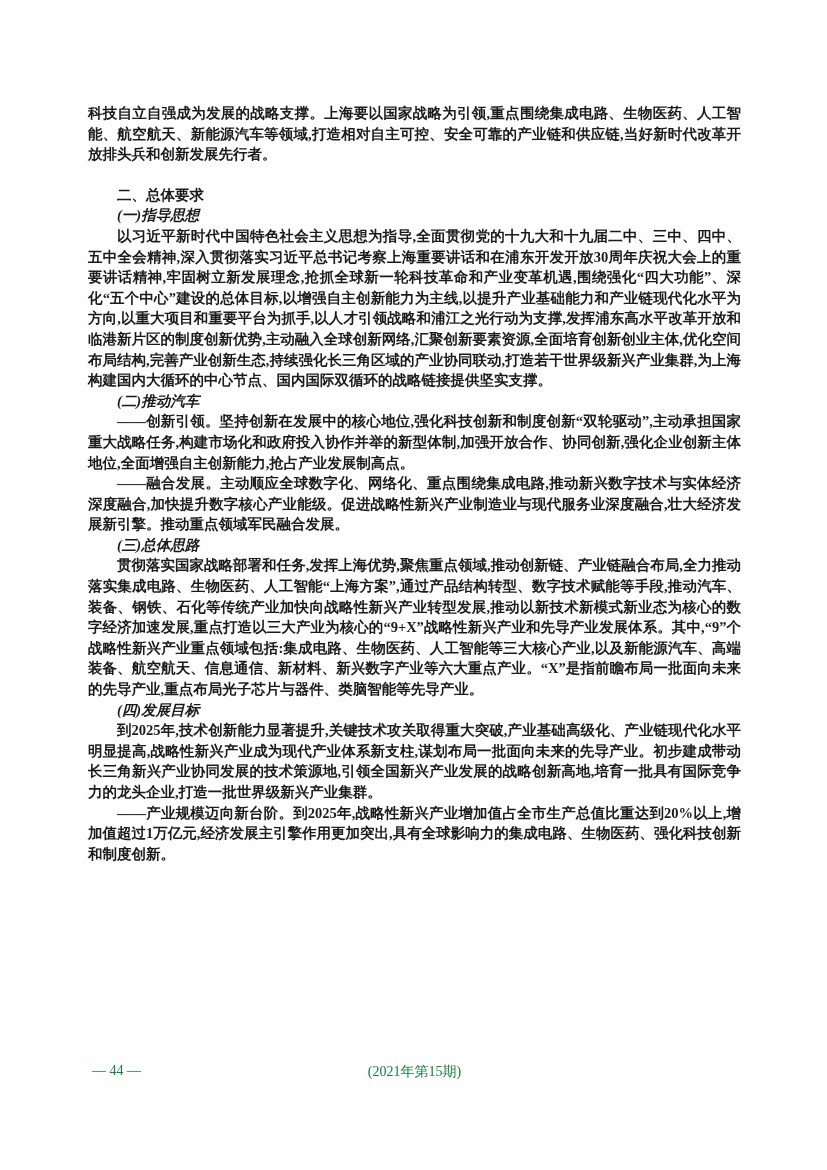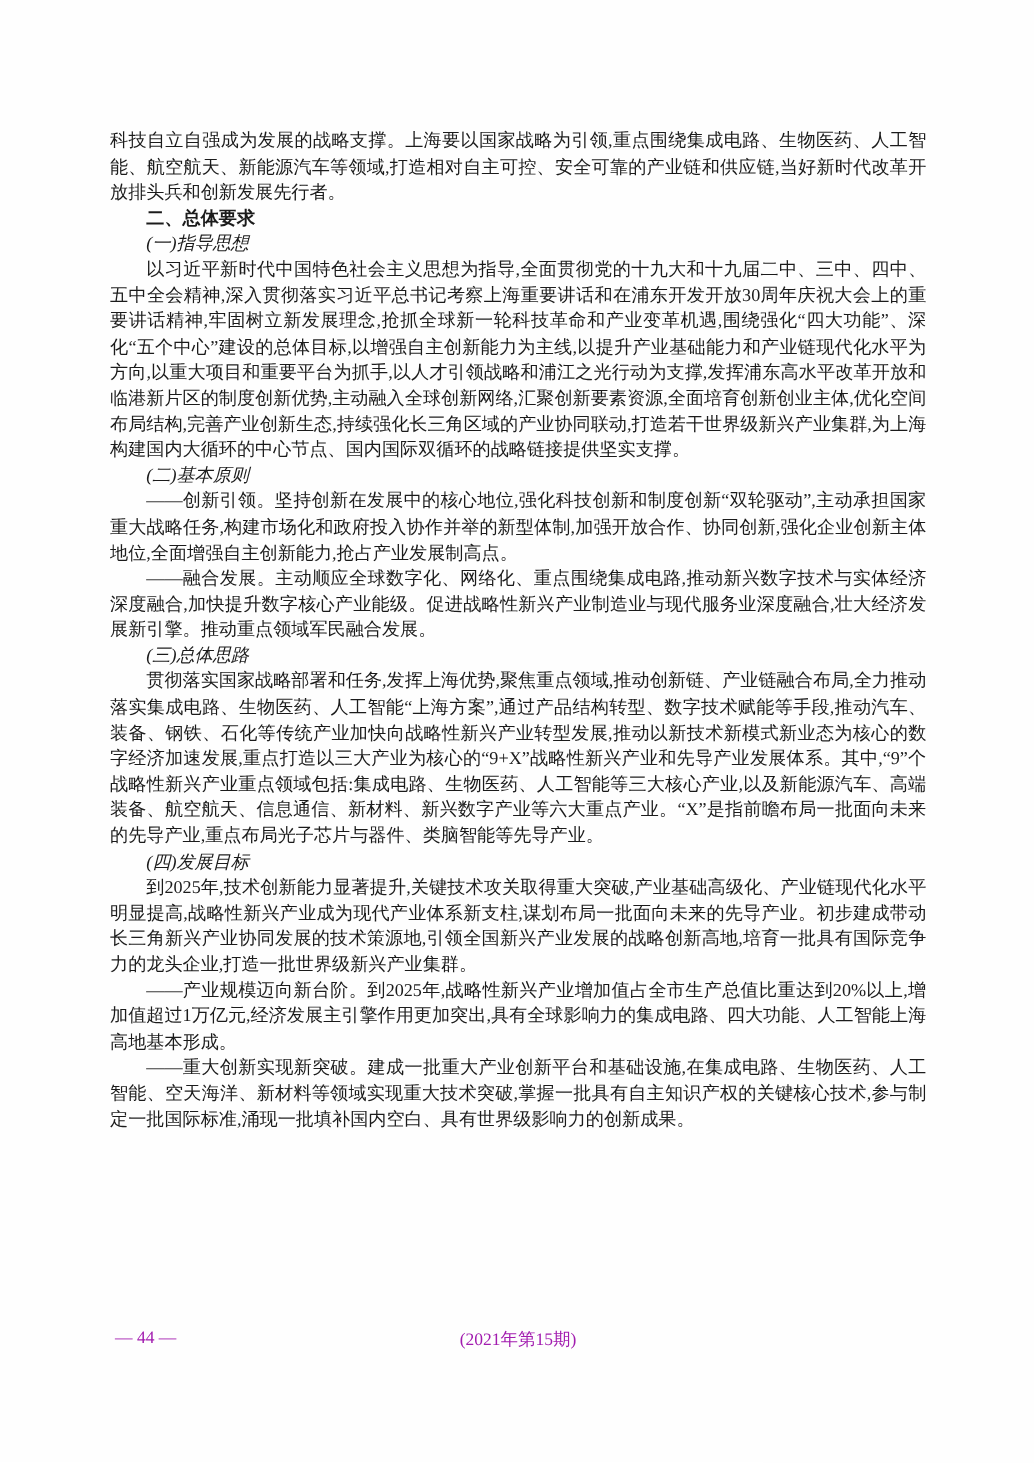--- a/index.html
+++ b/index.html
@@ -26,44 +26,46 @@
     font-size: 14.5px;
     line-height: 20.6px;
     color: #1b1b1b;
     text-align: justify;
     letter-spacing: 0;
   }
 
   .content p.para {
     margin: 0;
     text-indent: 2em;
+    font-weight: bold;
   }
 
   .content p.continuation {
     text-indent: 0;
   }
 
   .content p.heading {
     font-weight: 700;
     font-family: "Liberation Sans", "DejaVu Sans", sans-serif;
     font-size: 14.5px;
+    margin-top: 20px;
   }
 
   .content p.subheading {
     font-style: italic; 
   }
 
   .footer {
     position: absolute;
     left: 88px;
     width: 653px;
     top: 1063px;
     height: 22px;
     font-size: 14px;
-    color: #a21caf;
+    color: #15803d;
   }
 
   .footer .page-num {
     position: absolute;
     left: 4px;
     top: 0;
   }
 
   .footer .issue {
     position: absolute;
@@ -75,29 +77,28 @@
 </head>
 <body>
 
 <div class="page">
 
   <main class="content">
       <p class="para continuation">科技自立自强成为发展的战略支撑。上海要以国家战略为引领,重点围绕集成电路、生物医药、人工智能、航空航天、新能源汽车等领域,打造相对自主可控、安全可靠的产业链和供应链,当好新时代改革开放排头兵和创新发展先行者。</p>
       <p class="para heading">二、总体要求</p>
       <p class="para subheading">(一)指导思想</p>
       <p class="para body">以习近平新时代中国特色社会主义思想为指导,全面贯彻党的十九大和十九届二中、三中、四中、五中全会精神,深入贯彻落实习近平总书记考察上海重要讲话和在浦东开发开放30周年庆祝大会上的重要讲话精神,牢固树立新发展理念,抢抓全球新一轮科技革命和产业变革机遇,围绕强化“四大功能”、深化“五个中心”建设的总体目标,以增强自主创新能力为主线,以提升产业基础能力和产业链现代化水平为方向,以重大项目和重要平台为抓手,以人才引领战略和浦江之光行动为支撑,发挥浦东高水平改革开放和临港新片区的制度创新优势,主动融入全球创新网络,汇聚创新要素资源,全面培育创新创业主体,优化空间布局结构,完善产业创新生态,持续强化长三角区域的产业协同联动,打造若干世界级新兴产业集群,为上海构建国内大循环的中心节点、国内国际双循环的战略链接提供坚实支撑。</p>
-      <p class="para subheading">(二)基本原则</p>
+      <p class="para subheading">(二)推动汽车</p>
       <p class="para body">——创新引领。坚持创新在发展中的核心地位,强化科技创新和制度创新“双轮驱动”,主动承担国家重大战略任务,构建市场化和政府投入协作并举的新型体制,加强开放合作、协同创新,强化企业创新主体地位,全面增强自主创新能力,抢占产业发展制高点。</p>
       <p class="para body">——融合发展。主动顺应全球数字化、网络化、重点围绕集成电路,推动新兴数字技术与实体经济深度融合,加快提升数字核心产业能级。促进战略性新兴产业制造业与现代服务业深度融合,壮大经济发展新引擎。推动重点领域军民融合发展。</p>
       <p class="para subheading">(三)总体思路</p>
       <p class="para body">贯彻落实国家战略部署和任务,发挥上海优势,聚焦重点领域,推动创新链、产业链融合布局,全力推动落实集成电路、生物医药、人工智能“上海方案”,通过产品结构转型、数字技术赋能等手段,推动汽车、装备、钢铁、石化等传统产业加快向战略性新兴产业转型发展,推动以新技术新模式新业态为核心的数字经济加速发展,重点打造以三大产业为核心的“9+X”战略性新兴产业和先导产业发展体系。其中,“9”个战略性新兴产业重点领域包括:集成电路、生物医药、人工智能等三大核心产业,以及新能源汽车、高端装备、航空航天、信息通信、新材料、新兴数字产业等六大重点产业。“X”是指前瞻布局一批面向未来的先导产业,重点布局光子芯片与器件、类脑智能等先导产业。</p>
       <p class="para subheading">(四)发展目标</p>
       <p class="para body">到2025年,技术创新能力显著提升,关键技术攻关取得重大突破,产业基础高级化、产业链现代化水平明显提高,战略性新兴产业成为现代产业体系新支柱,谋划布局一批面向未来的先导产业。初步建成带动长三角新兴产业协同发展的技术策源地,引领全国新兴产业发展的战略创新高地,培育一批具有国际竞争力的龙头企业,打造一批世界级新兴产业集群。</p>
-      <p class="para body">——产业规模迈向新台阶。到2025年,战略性新兴产业增加值占全市生产总值比重达到20%以上,增加值超过1万亿元,经济发展主引擎作用更加突出,具有全球影响力的集成电路、四大功能、人工智能上海高地基本形成。</p>
-      <p class="para body">——重大创新实现新突破。建成一批重大产业创新平台和基础设施,在集成电路、生物医药、人工智能、空天海洋、新材料等领域实现重大技术突破,掌握一批具有自主知识产权的关键核心技术,参与制定一批国际标准,涌现一批填补国内空白、具有世界级影响力的创新成果。</p>
+      <p class="para body">——产业规模迈向新台阶。到2025年,战略性新兴产业增加值占全市生产总值比重达到20%以上,增加值超过1万亿元,经济发展主引擎作用更加突出,具有全球影响力的集成电路、生物医药、强化科技创新和制度创新。</p>
     </main>
 
   <footer class="footer">
     <span class="page-num">— 44 —</span>
     <span class="issue">(2021年第15期)</span>
   </footer>
 
 </div>
 
 </body></html>

